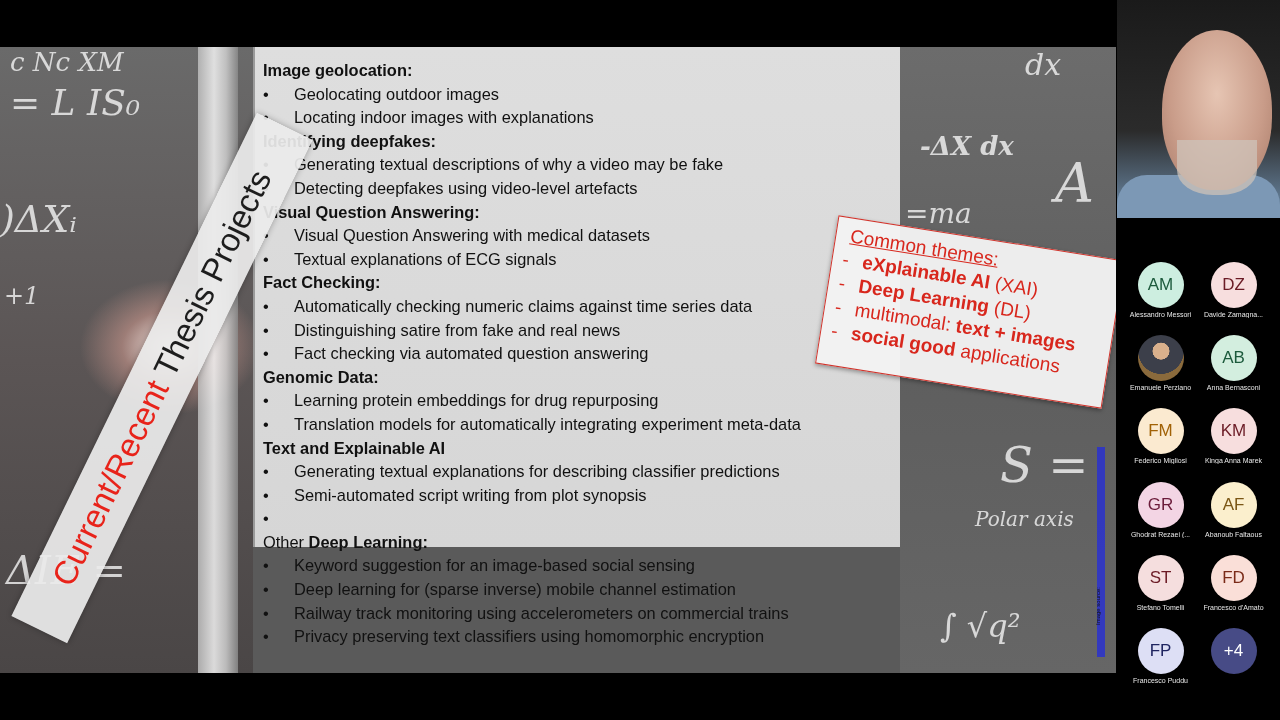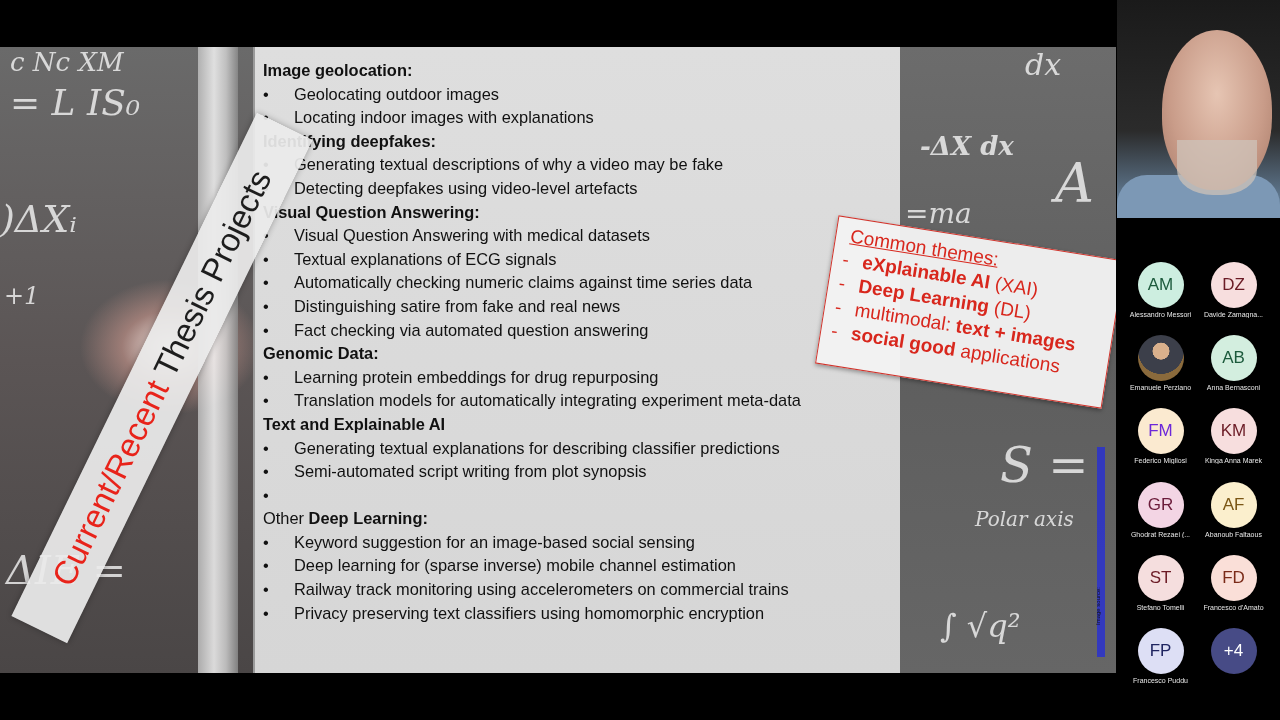--- a/index.html
+++ b/index.html
@@ -10,21 +10,21 @@
   .slide { position: absolute; left: 0; top: 47px; width: 1116px; height: 626px; overflow: hidden; background: #5a5a5a; }
   .board-left { position: absolute; left: 0; top: 0; width: 253px; height: 626px;
     background: radial-gradient(ellipse 120px 90px at 170px 300px, rgba(255,240,235,0.95), rgba(200,150,140,0.6) 40%, rgba(90,85,85,0) 75%),
                 linear-gradient(180deg, #6a6a6a 0%, #5b5555 50%, #4a4646 100%); }
   .board-left .pole { position: absolute; left: 198px; top: 0; width: 40px; height: 626px;
     background: linear-gradient(90deg, #bdbdbd, #f4f4f4 40%, #cfcfcf 70%, #8a8a8a); opacity: 0.85; }
   .board-right { position: absolute; left: 900px; top: 0; width: 216px; height: 626px;
     background: linear-gradient(180deg, #6c6c6c, #5e5e5e 50%, #666 100%); }
   .chalk { position: absolute; color: rgba(245,245,245,0.8); font-family: "DejaVu Serif", serif; font-style: italic; white-space: nowrap; }
 
-  .content-panel { position: absolute; left: 253px; top: 0; width: 647px; height: 626px;
+  .content-panel { position: absolute; left: 253px; top: 0; width: 647px; height: 500px;
     background: linear-gradient(180deg, #dedede, #d6d6d6); border-left: 2px solid #9a9a9a; }
   .content { position: absolute; left: 8px; top: 12px; width: 630px; color: #111; font-size: 16.4px; line-height: 23.6px; }
   .section-head { font-weight: bold; }
   .bullet { display: flex; }
   .bullet .dot { width: 31px; flex: none; }
 
   
   .banner { position: absolute; left: -118px; top: 300px; width: 560px; height: 62px;
     background: rgba(235,235,235,0.93); transform: rotate(-64deg); transform-origin: center;
     box-shadow: 0 0 6px rgba(0,0,0,0.3); display: flex; align-items: center; justify-content: center;
@@ -111,20 +111,21 @@
       <div class="section-head">Visual Question Answering:</div>
       <div class="bullet">
           <span class="dot">•</span>
           <span>Visual Question Answering with medical datasets</span>
         </div>
       <div class="bullet">
           <span class="dot">•</span>
           <span>Textual explanations of ECG signals</span>
         </div>
 
+      <div class="section-head">Fact Checking:</div>
       <div class="bullet">
           <span class="dot">•</span>
           <span>Automatically checking numeric claims against time series data</span>
         </div>
       <div class="bullet">
           <span class="dot">•</span>
           <span>Distinguishing satire from fake and real news</span>
         </div>
       <div class="bullet">
           <span class="dot">•</span>
@@ -222,21 +223,21 @@
     </div>
   <div class="p">
       <div class="avatar photo"></div>
       <div class="pname">Emanuele Perziano</div>
     </div>
   <div class="p">
       <div class="avatar" style="background: rgb(211, 238, 223); color: rgb(28, 90, 60);">AB</div>
       <div class="pname">Anna Bernasconi</div>
     </div>
   <div class="p">
-      <div class="avatar" style="background: rgb(251, 234, 208); color: #6d28d9; text-align: right;">FM</div>
+      <div class="avatar" style="background: rgb(251, 234, 208); color: #a16207; text-align: right;">FM</div>
       <div class="pname">Federico Migliosi</div>
     </div>
   <div class="p">
       <div class="avatar" style="background: rgb(247, 222, 222); color: rgb(107, 27, 37);">KM</div>
       <div class="pname">Kinga Anna Marek</div>
     </div>
   <div class="p">
       <div class="avatar" style="background: rgb(243, 213, 228); color: rgb(107, 27, 58);">GR</div>
       <div class="pname">Ghodrat Rezaei (...</div>
     </div>

